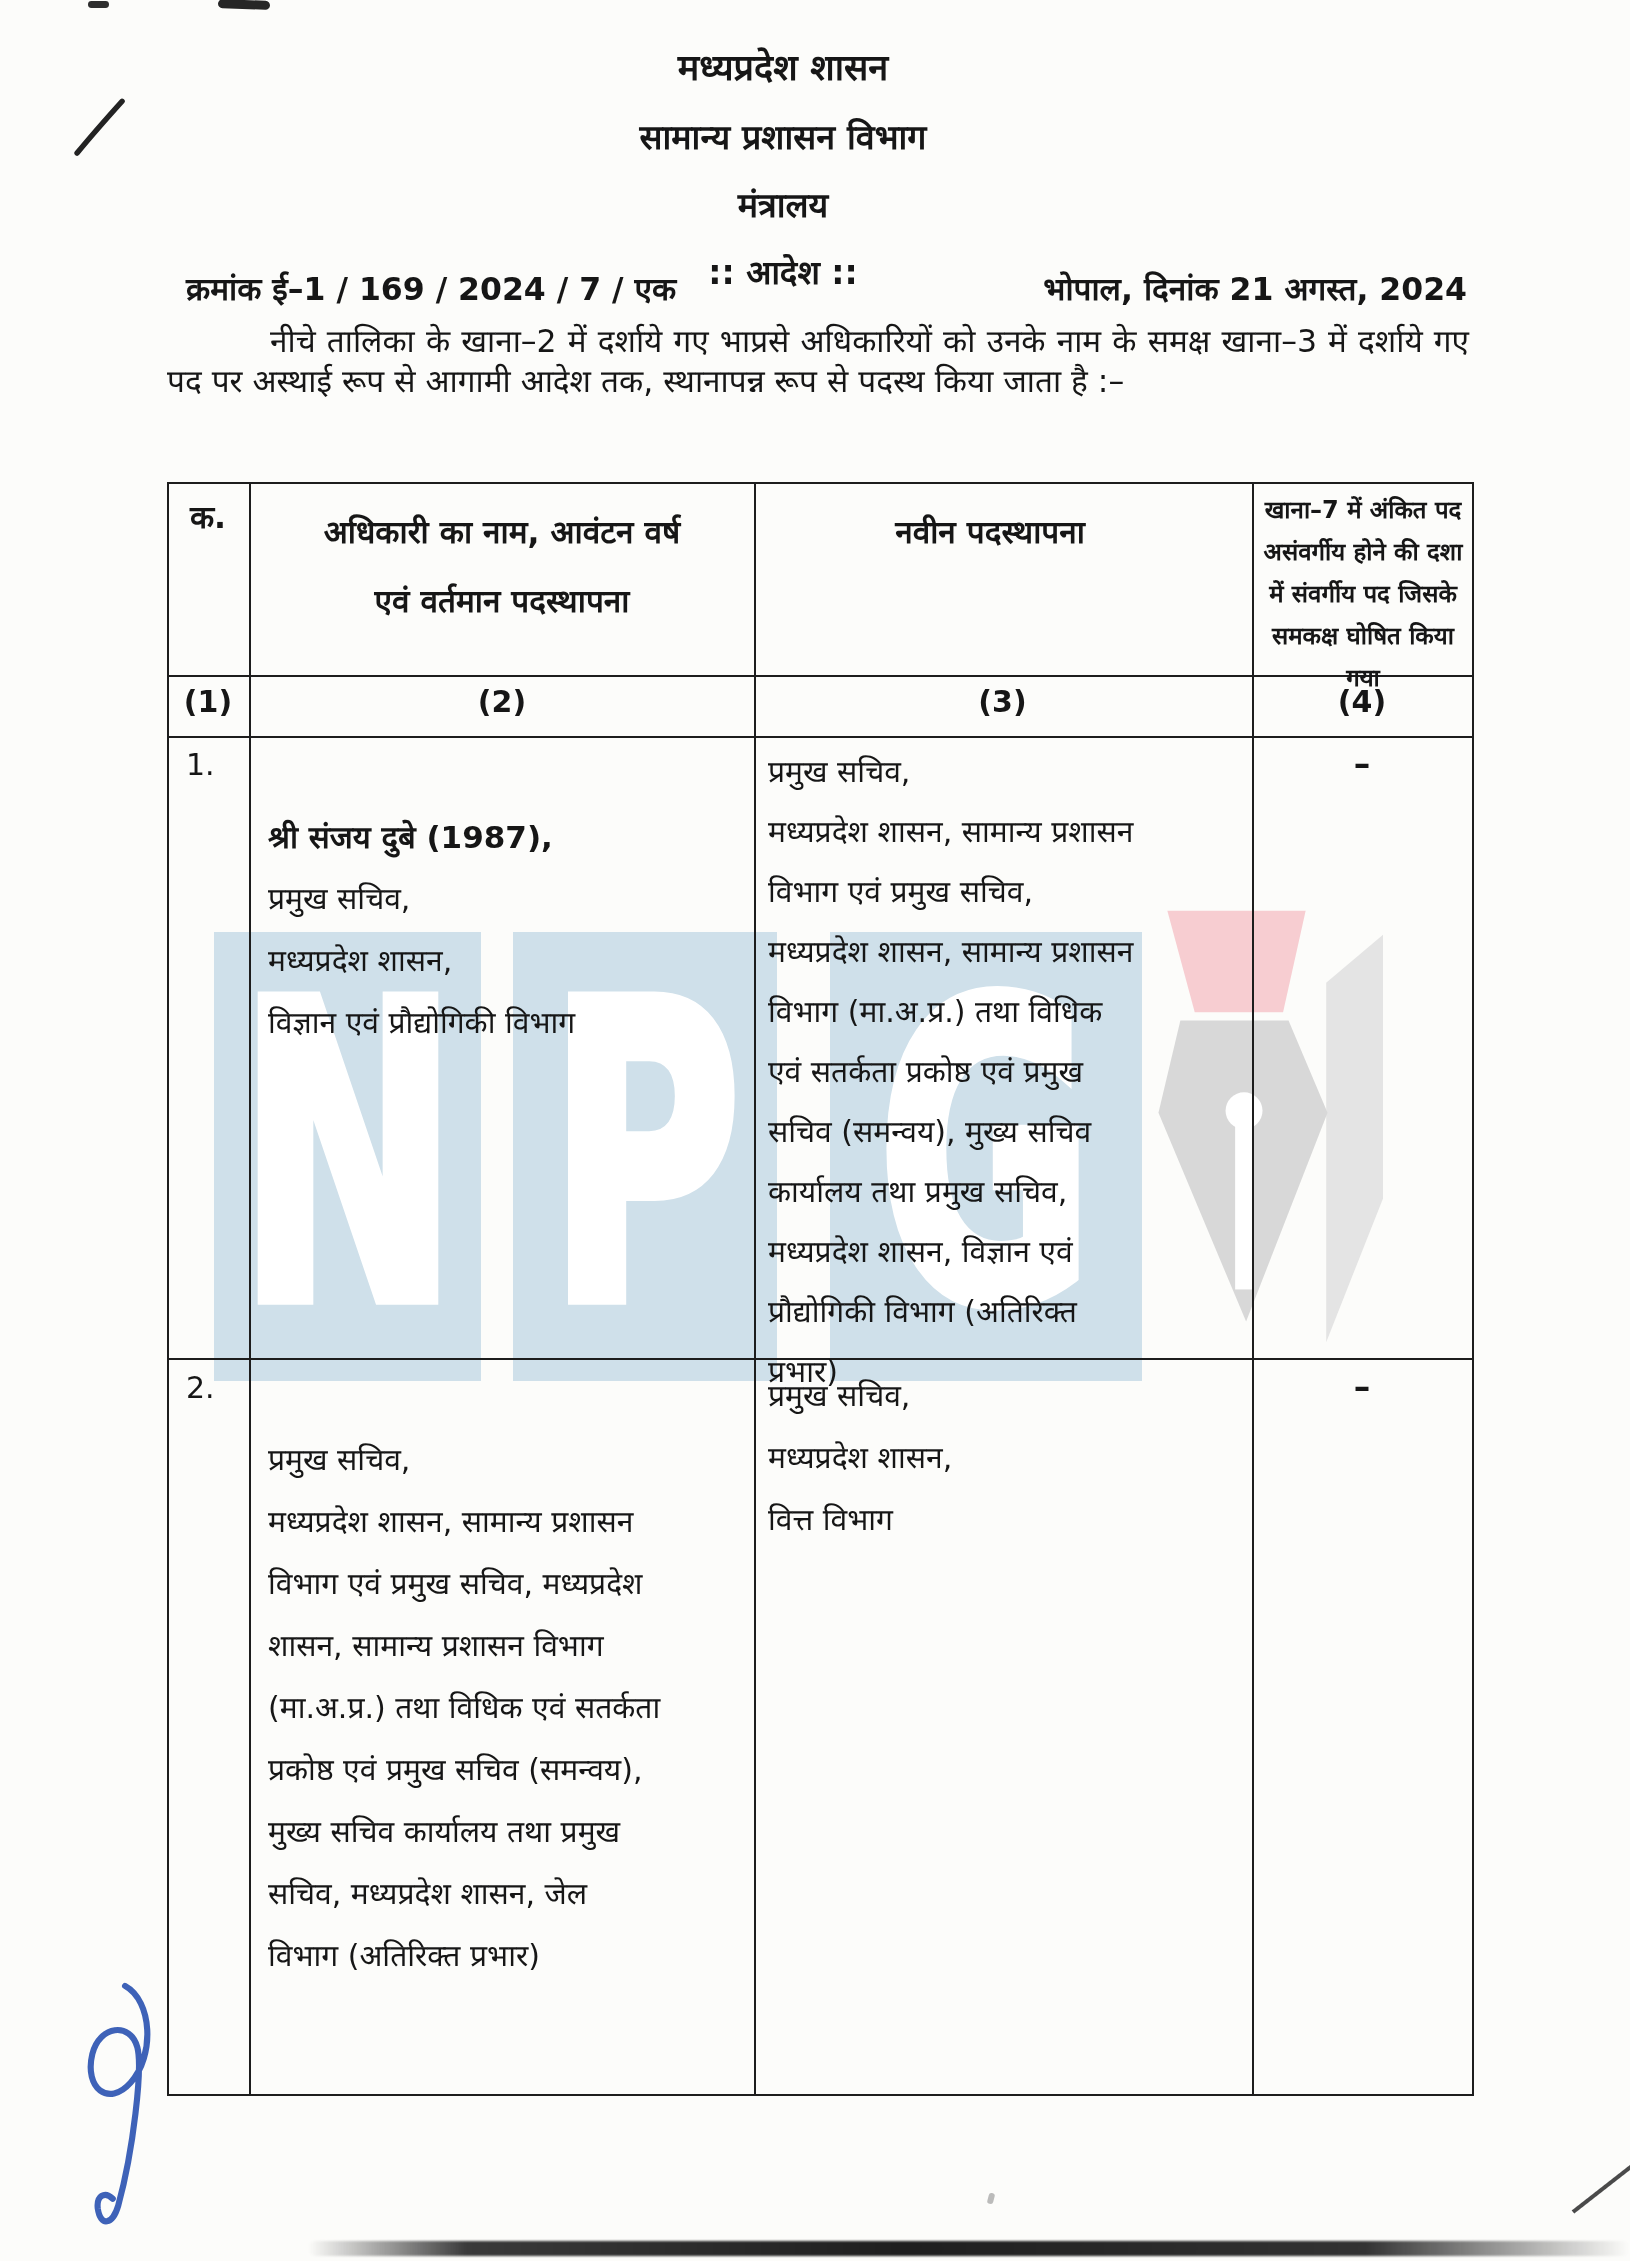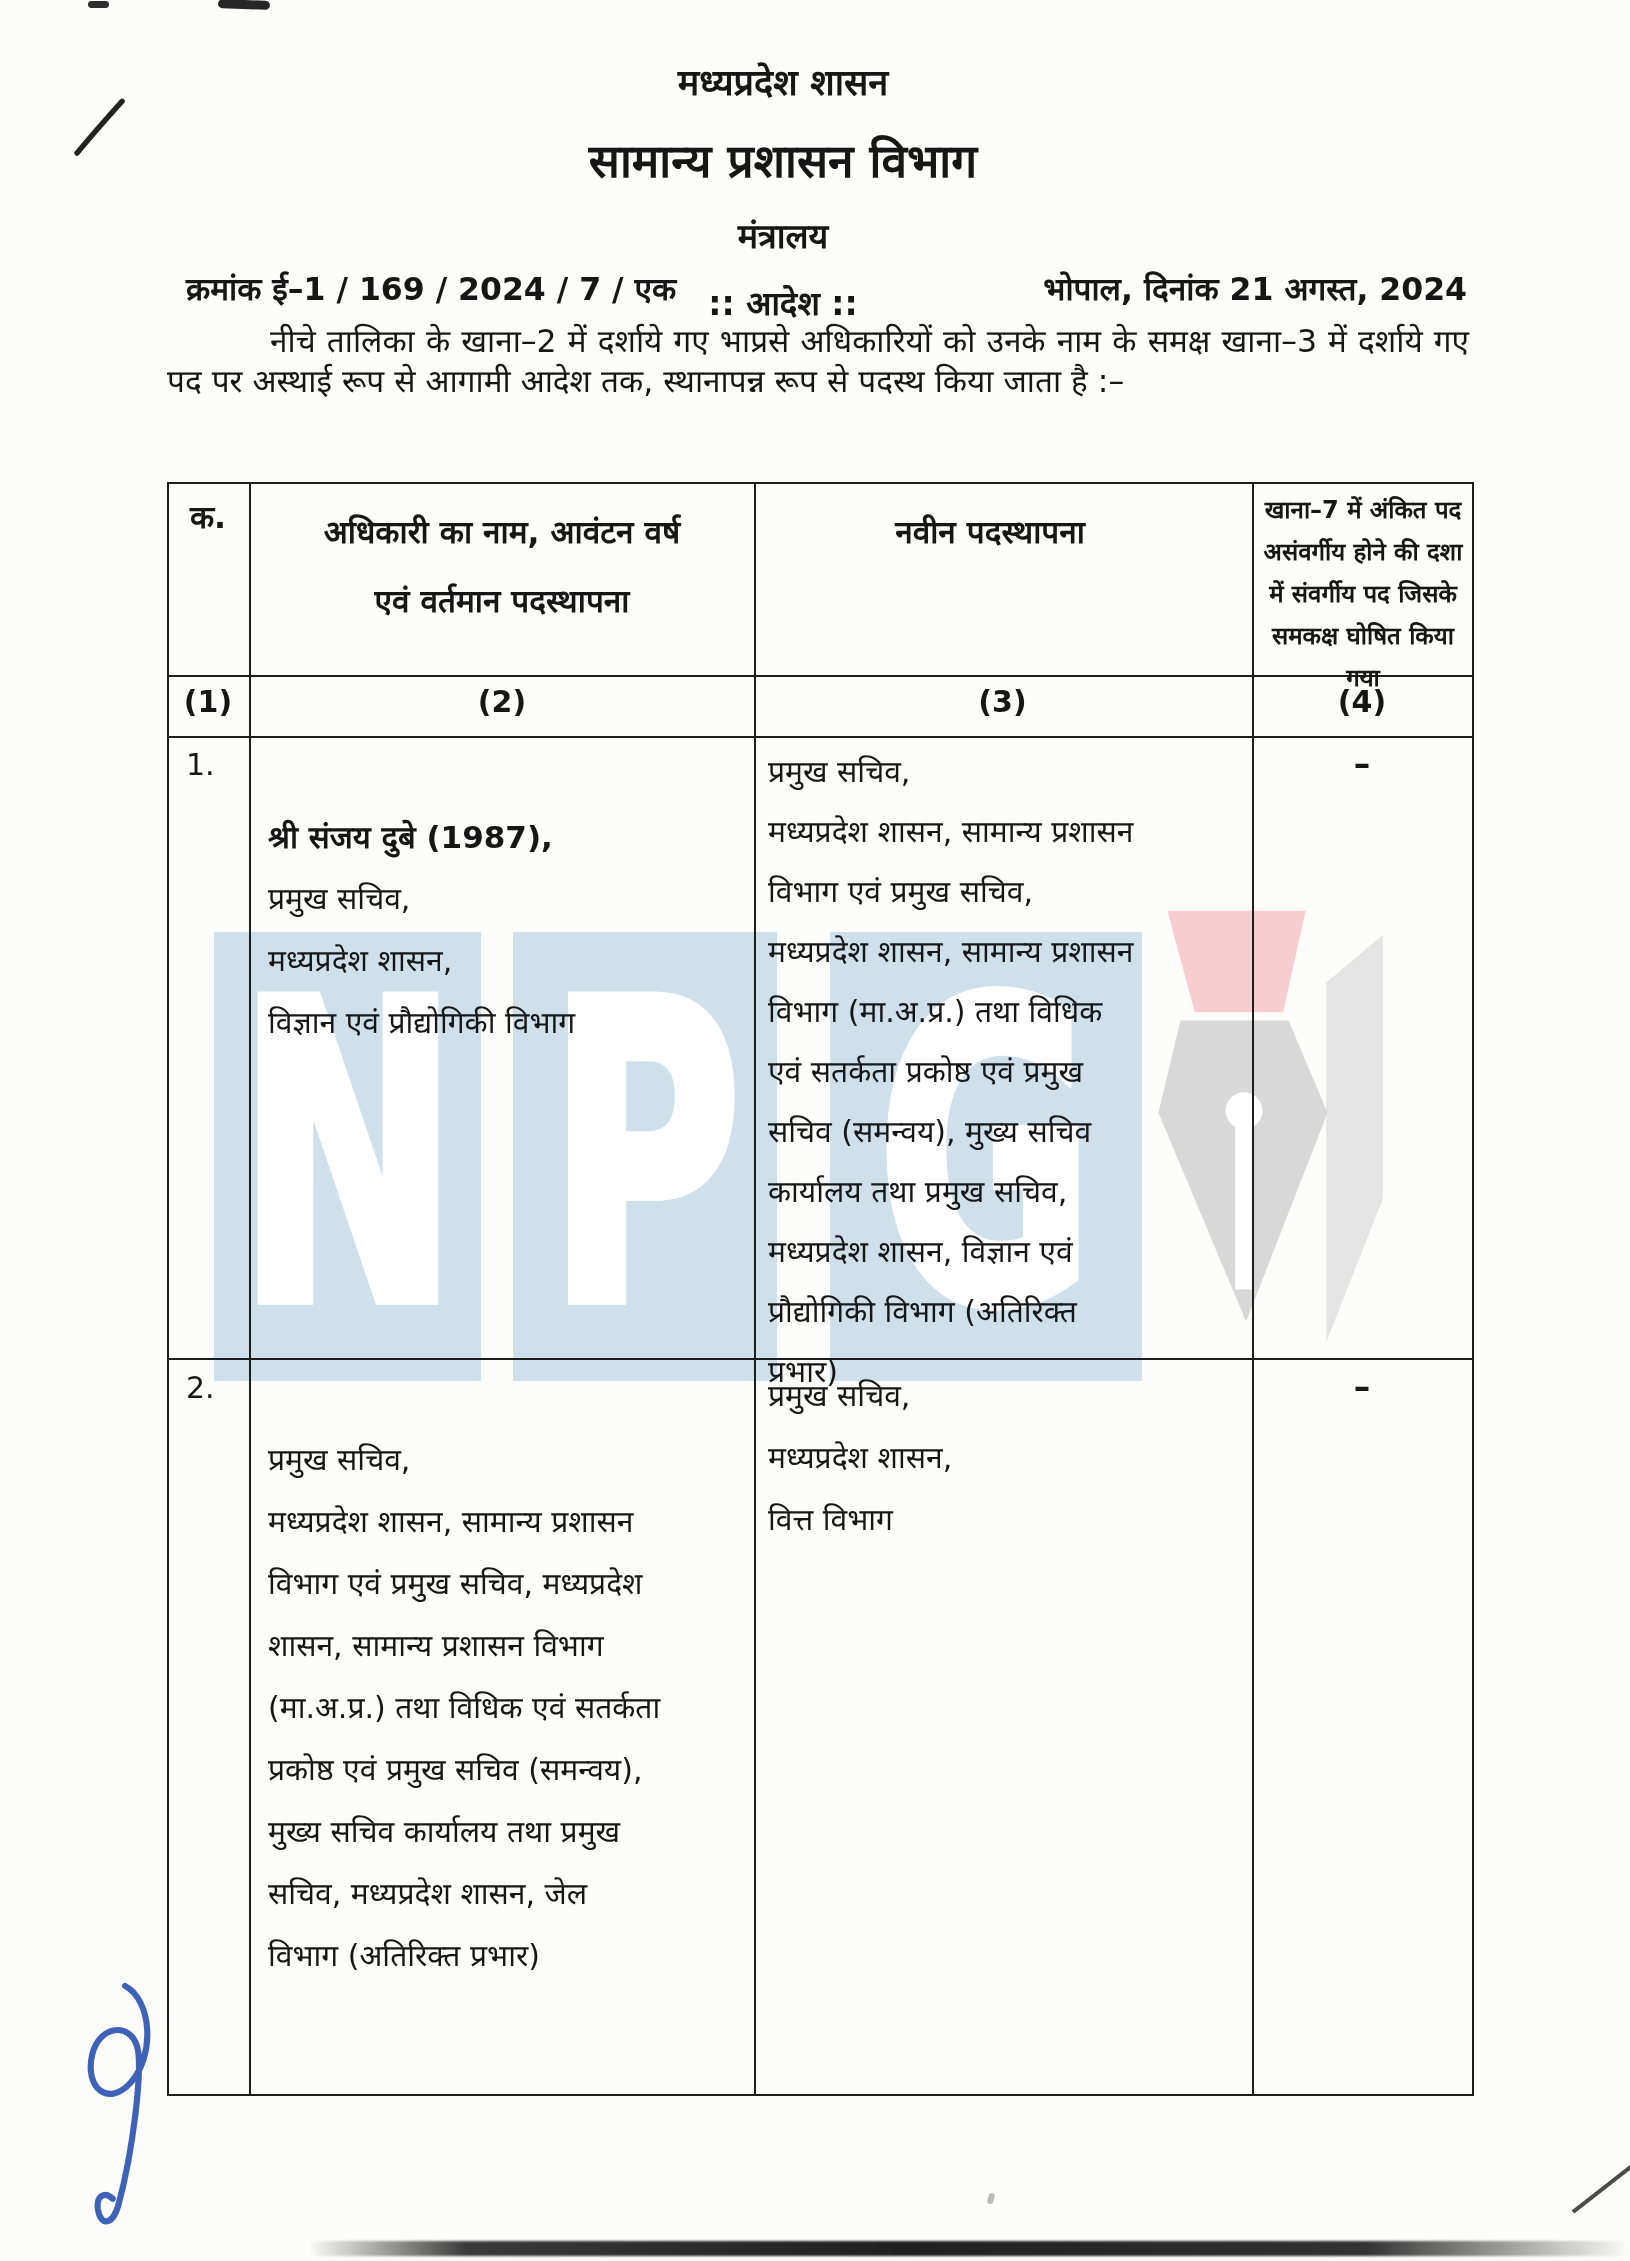--- a/index.html
+++ b/index.html
@@ -18,24 +18,24 @@
     background:#cfe0ea; display:flex; align-items:center; justify-content:center;
     overflow:hidden;
   }
   .wm-letter {
     font-weight:bold; font-size:411px; line-height:449px; color:#ffffff;
     -webkit-text-stroke:13.7px #ffffff; transform:scaleX(0.64);
   }
 
   
   .content { position:absolute; inset:0; z-index:2; }
-  .doc-header { position:absolute; top:57px; left:0; width:1566px; text-align:center; font-weight:bold; }
+  .doc-header { position:absolute; top:42px; left:0; width:1566px; text-align:center; font-weight:bold; }
   .doc-header .h-line { margin:0 0 22px 0; }
   .h1 { font-size:36px; }
-  .h2 { font-size:46px; }
+  .h2 { font-size:34px; }
   .h3 { font-size:34px; }
   .h4 { font-size:33px; }
 
   .ref-row { position:absolute; top:266px; left:186px; width:1281px;
              display:flex; justify-content:space-between; font-size:31.5px; font-weight:bold; }
 
   .intro { position:absolute; top:321px; left:167px; width:1302px;
            font-size:31.5px; line-height:40px; text-align:justify; text-indent:103px; }
 
   

